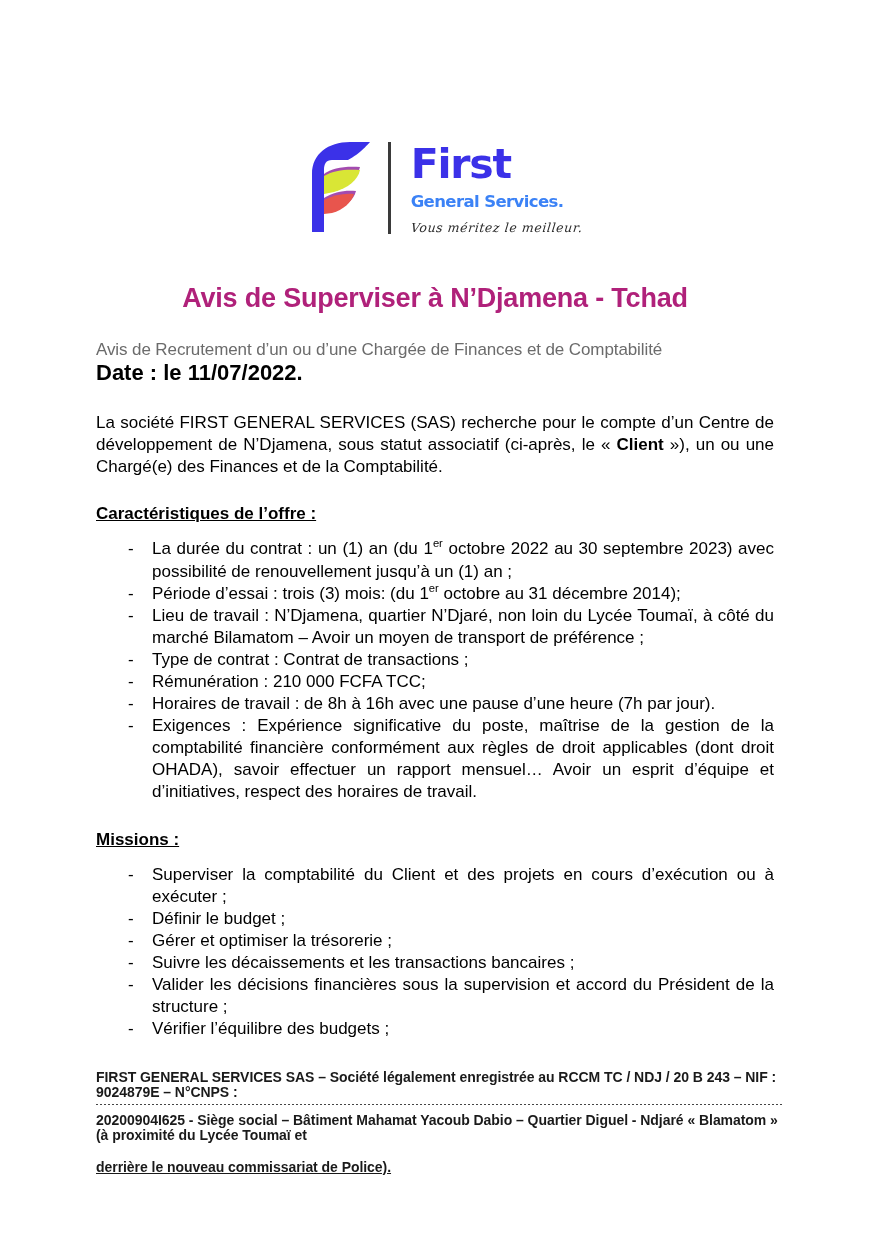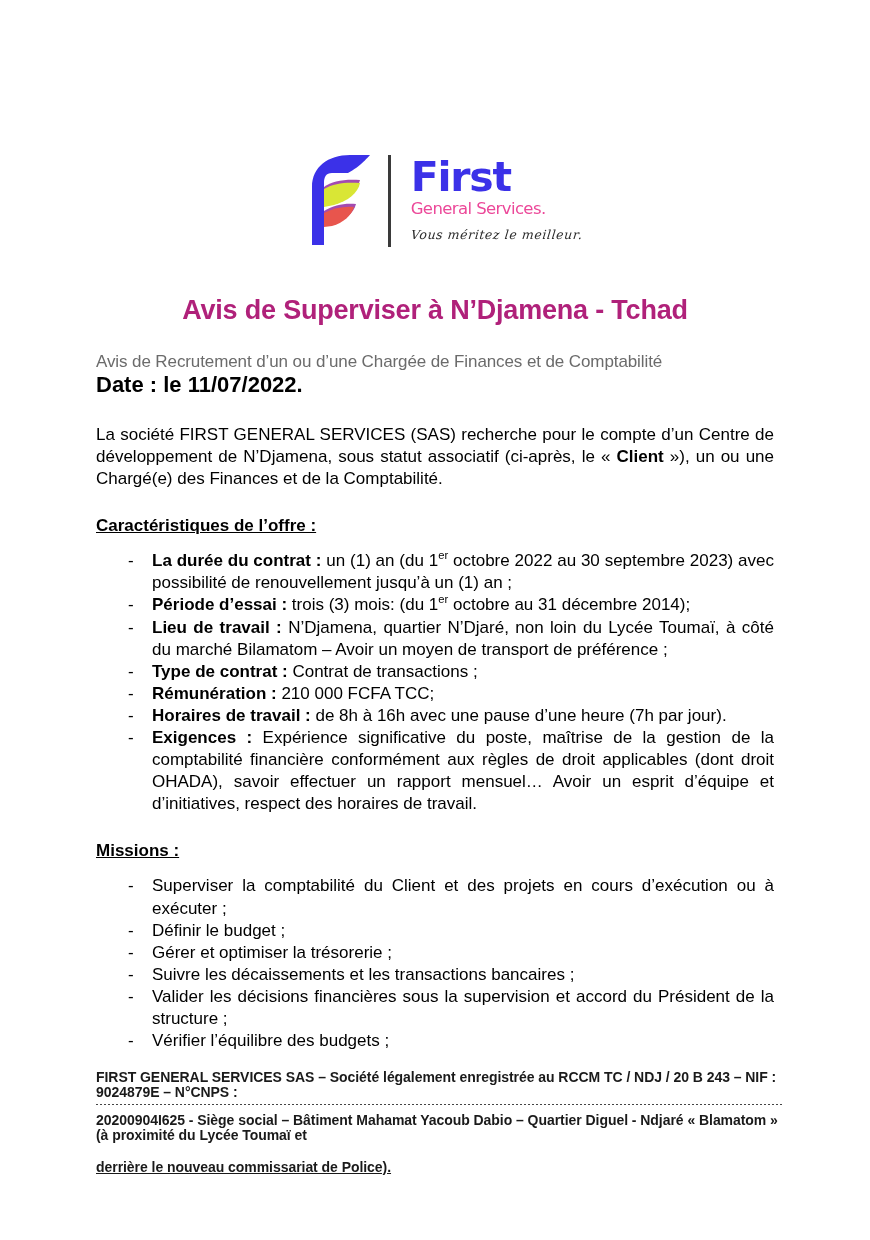--- a/index.html
+++ b/index.html
@@ -13,21 +13,21 @@
     font-family: "Liberation Sans", sans-serif;
     color: #000000;
     position: relative;
     overflow: hidden;
   }
   .page {
     position: relative;
     width: 870px;
     height: 917px;
     box-sizing: border-box;
-    padding: 13px 96px;
+    padding: 0 96px;
   }
 
   
   .logo-block {
     padding-top: 140px;
     display: flex;
     justify-content: center;
     align-items: flex-start;
   }
   .logo-inner {
@@ -57,25 +57,25 @@
   .logo-first {
     font-family: "DejaVu Sans", sans-serif;
     font-weight: bold;
     font-size: 41px;
     line-height: 0.98;
     letter-spacing: -1.2px;
     color: #3b31e8;
   }
   .logo-sub {
     font-family: "DejaVu Sans", sans-serif;
-    font-weight: normal;
+    font-weight: bold;
     font-size: 16.5px;
     letter-spacing: -0.6px;
-    color: #ec4899;
-    margin-top: 2px;
+    color: #3b82f6;
+    margin-top: 8px;
   }
   .logo-tagline {
     font-family: "DejaVu Serif", serif;
     font-style: italic;
     font-size: 12.5px;
     color: #2b2b2b;
     margin-top: 9px;
     letter-spacing: 0.6px;
     transform: skewX(-6deg);
   }
@@ -127,21 +127,21 @@
     line-height: 1.30;
     text-align: justify;
     margin: 0;
   }
   ul.dashlist > li::before {
     content: "-";
     position: absolute;
     left: 32px;
     top: 0;
   }
-  .lbl { font-weight: bold; }
+  .lbl { font-weight: normal; }
   sup { font-size: 0.66em; vertical-align: super; line-height: 0; }
 
   
   .footer {
     position: absolute;
     left: 96px;
     right: 88px;
     top: 1070px;
     font-family: "Liberation Sans", sans-serif;
     font-size: 14px;

